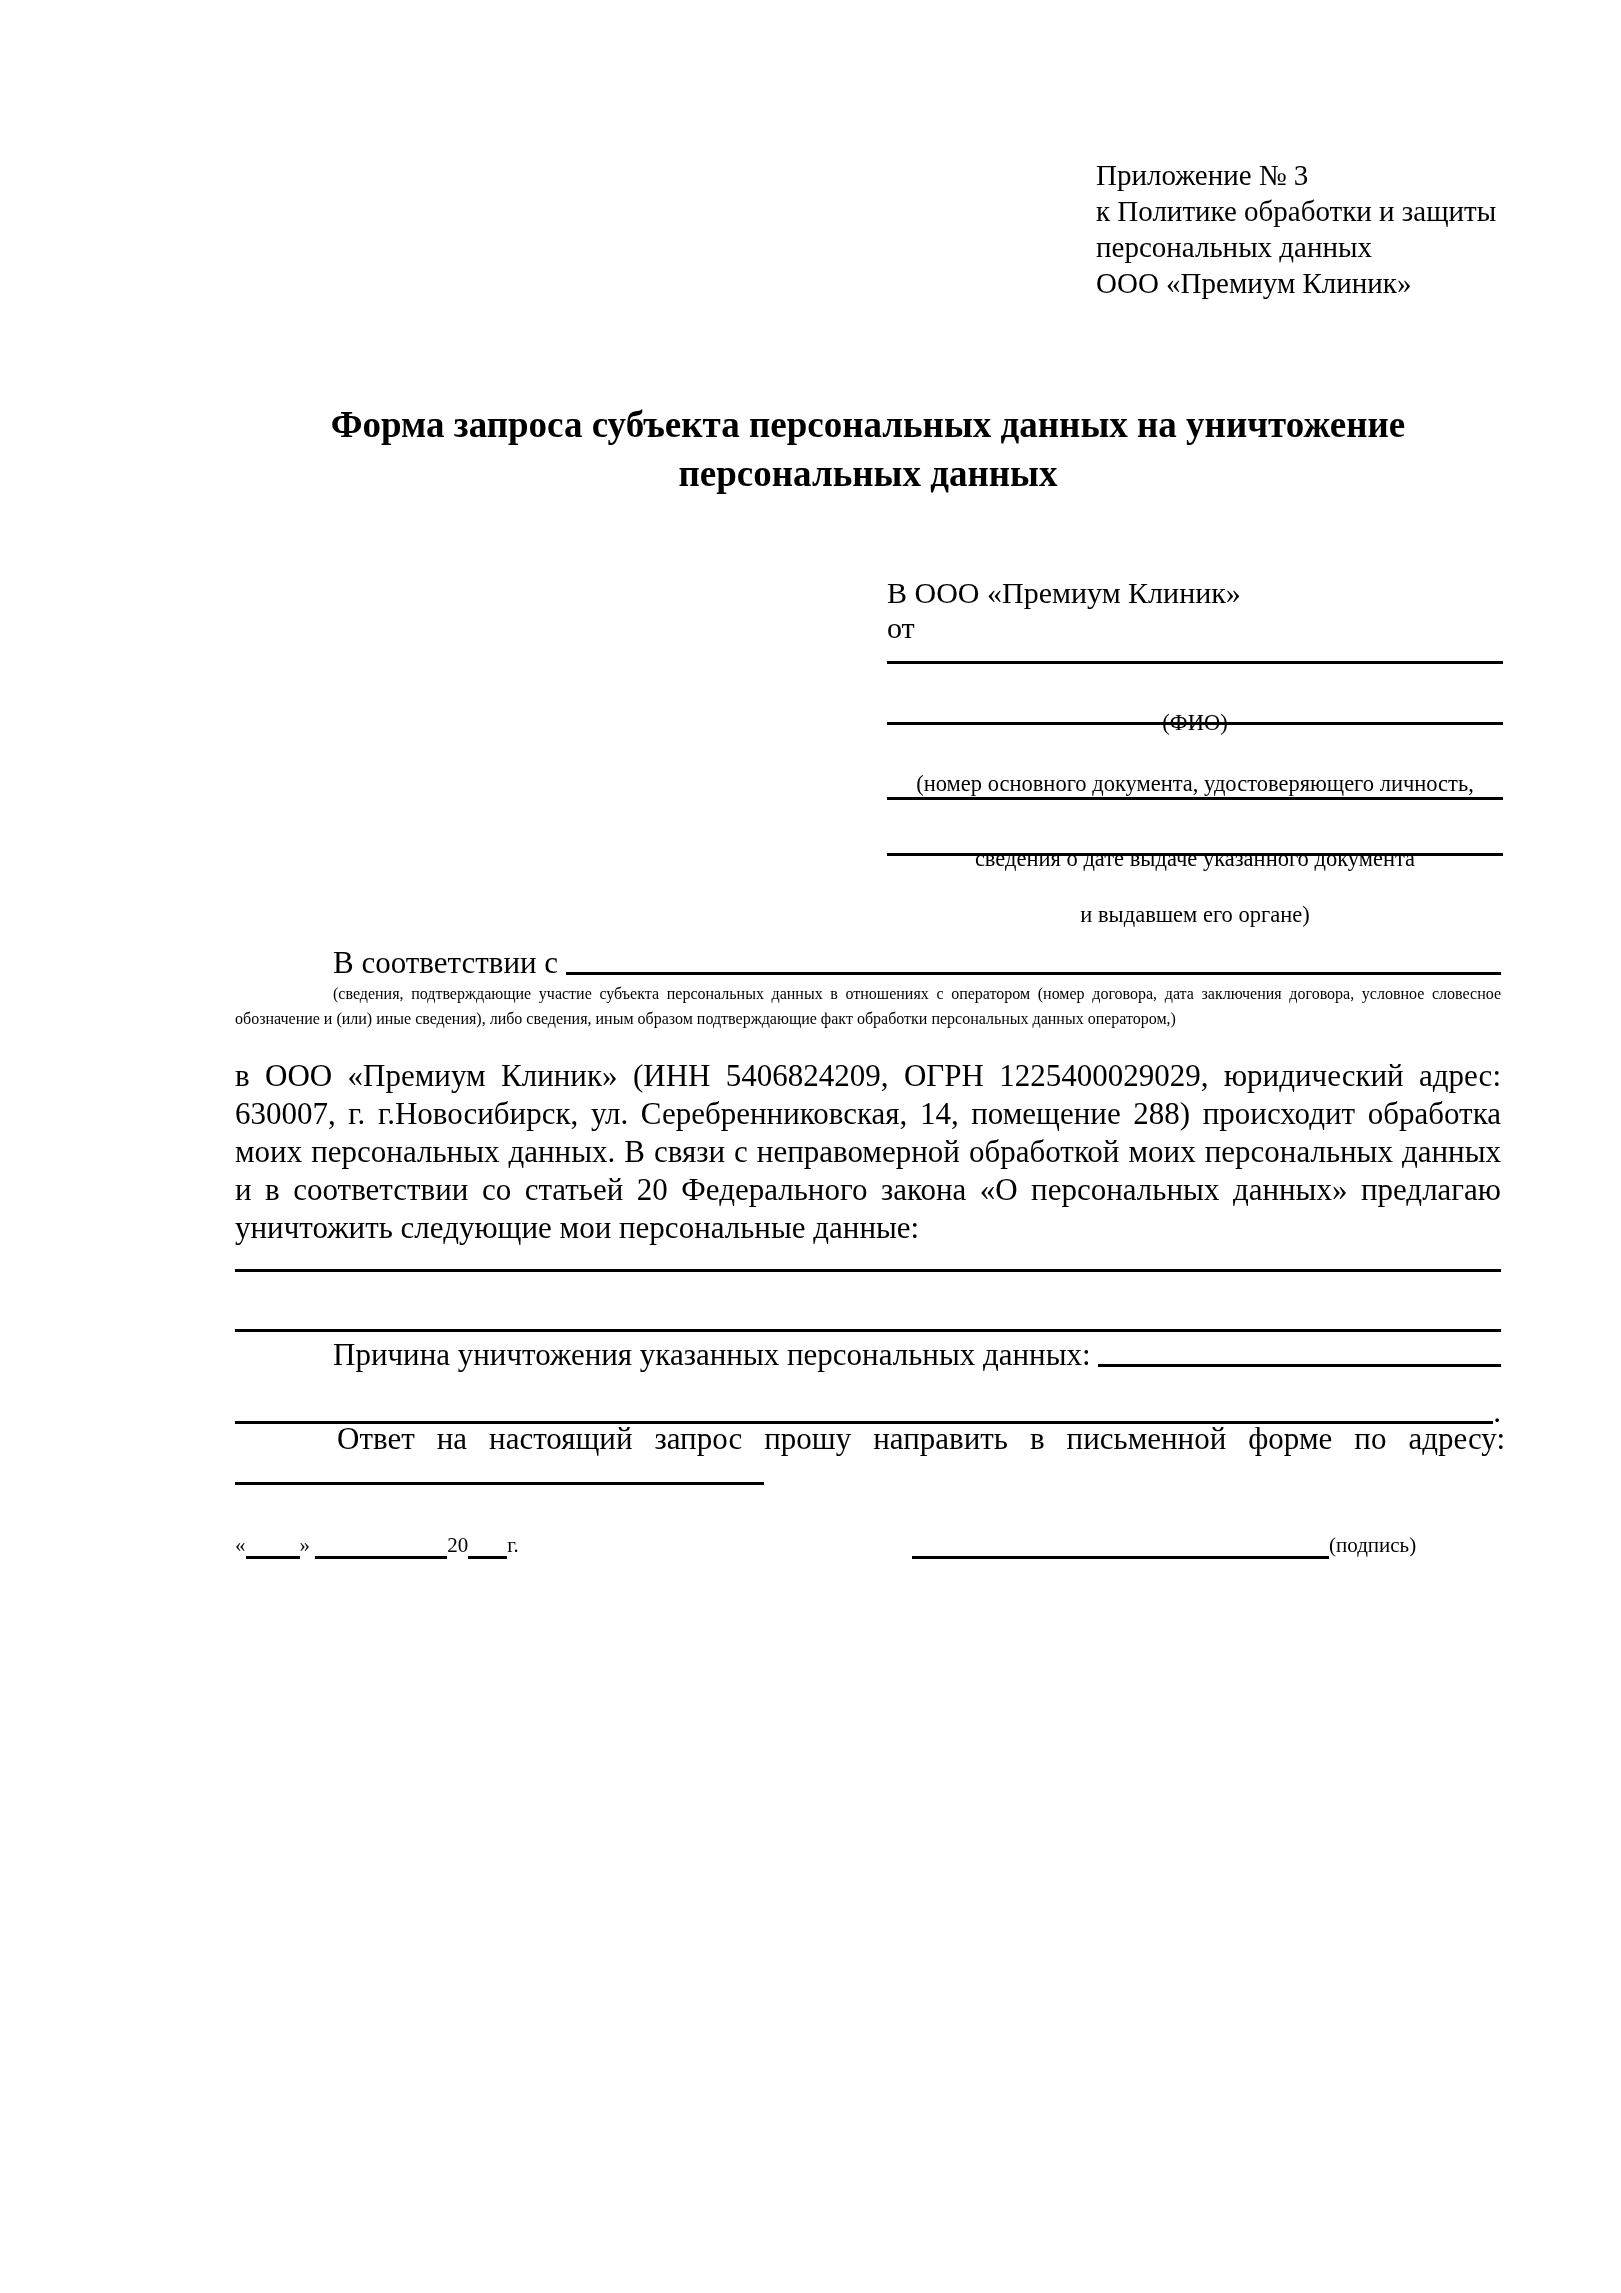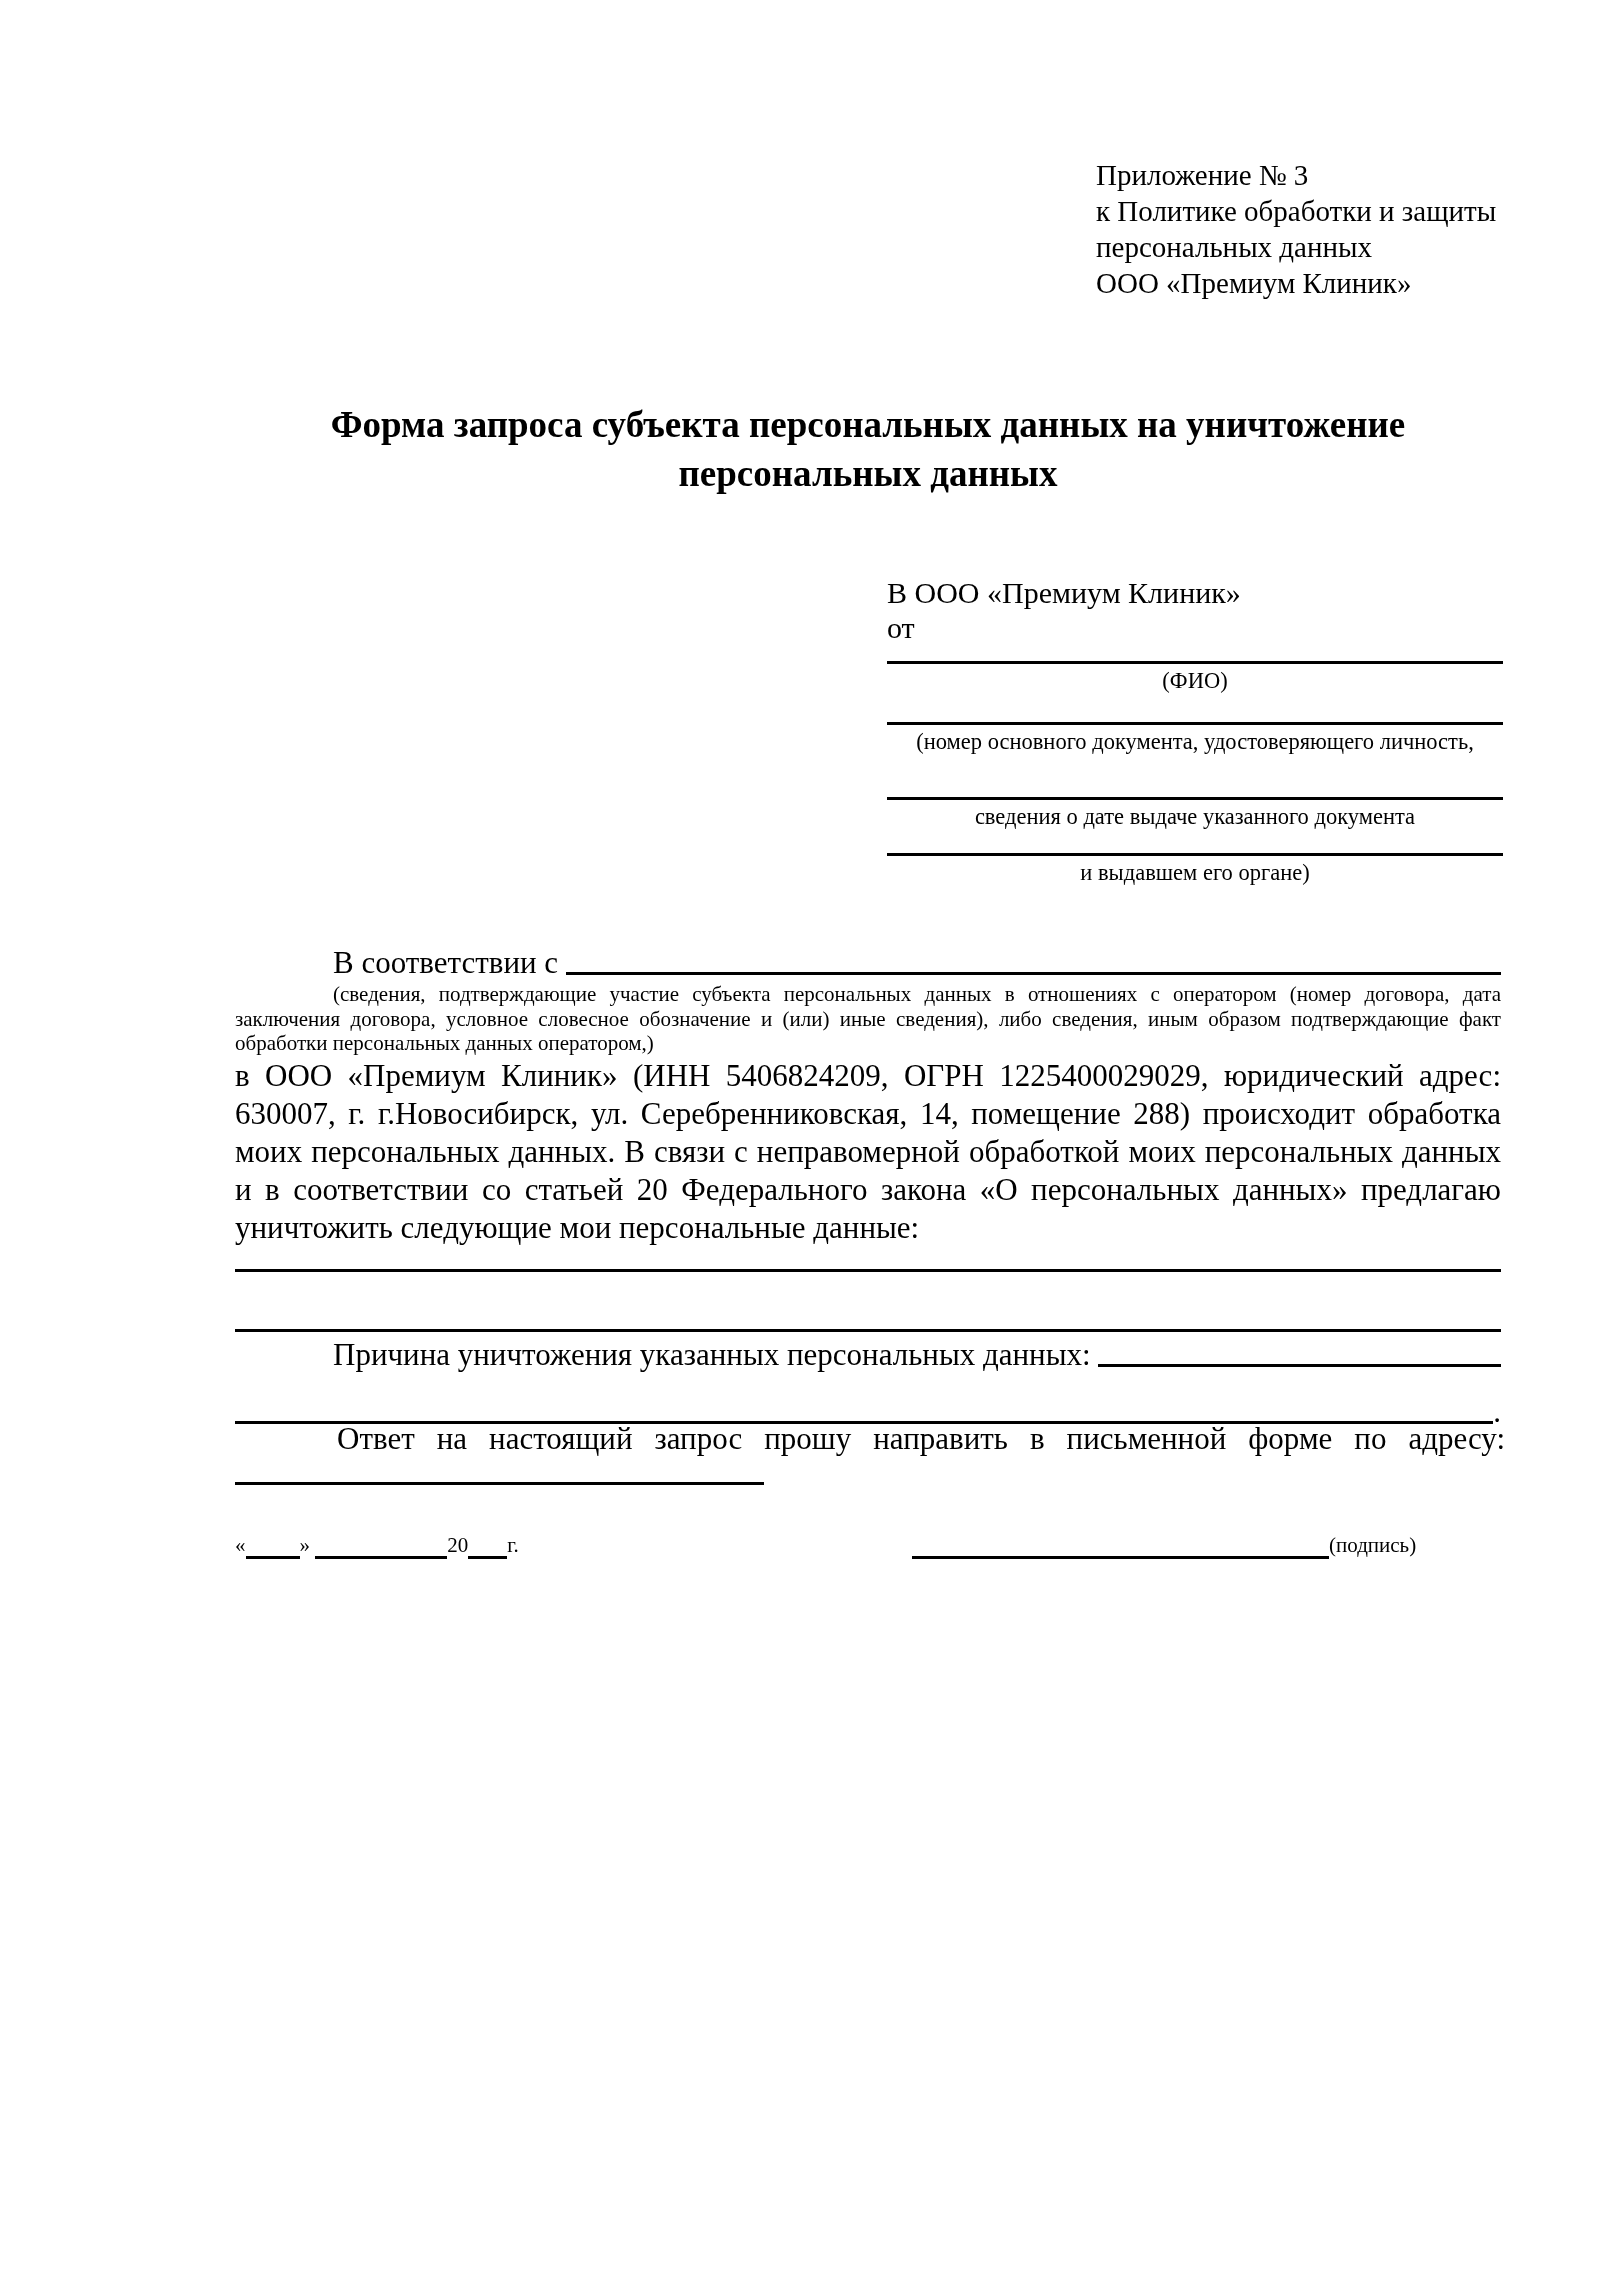--- a/index.html
+++ b/index.html
@@ -48,20 +48,21 @@
   }
   .addr-field .blank {
     height: 0;
     border-top: 3.9px solid #000;
   }
   .addr-field .cap {
     text-align: center;
     font-size: 22.5px;
     line-height: 26.5px;
     padding-top: 3.9px;
+    margin-top: 42px;
   }
   
   .row {
     position: absolute;
     left: 235px;
     width: 1266px;
     display: flex;
     align-items: flex-end;
     font-size: 31px;
     line-height: 39px;
@@ -80,21 +81,21 @@
     margin-bottom: 6.9px;
   }
   .indent { display: inline-block; width: 98px; flex: 0 0 98px; }
   
   .note {
     position: absolute;
     left: 235px;
     top: 982px;
     width: 1266px;
     margin: 0;
-    font-size: 21px;
+    font-size: 16px;
     line-height: 24.5px;
     text-align: justify;
     text-indent: 98px;
     font-family: Liberation Serif, serif;
   }
   
   .para {
     position: absolute;
     left: 235px;
     top: 1057px;

